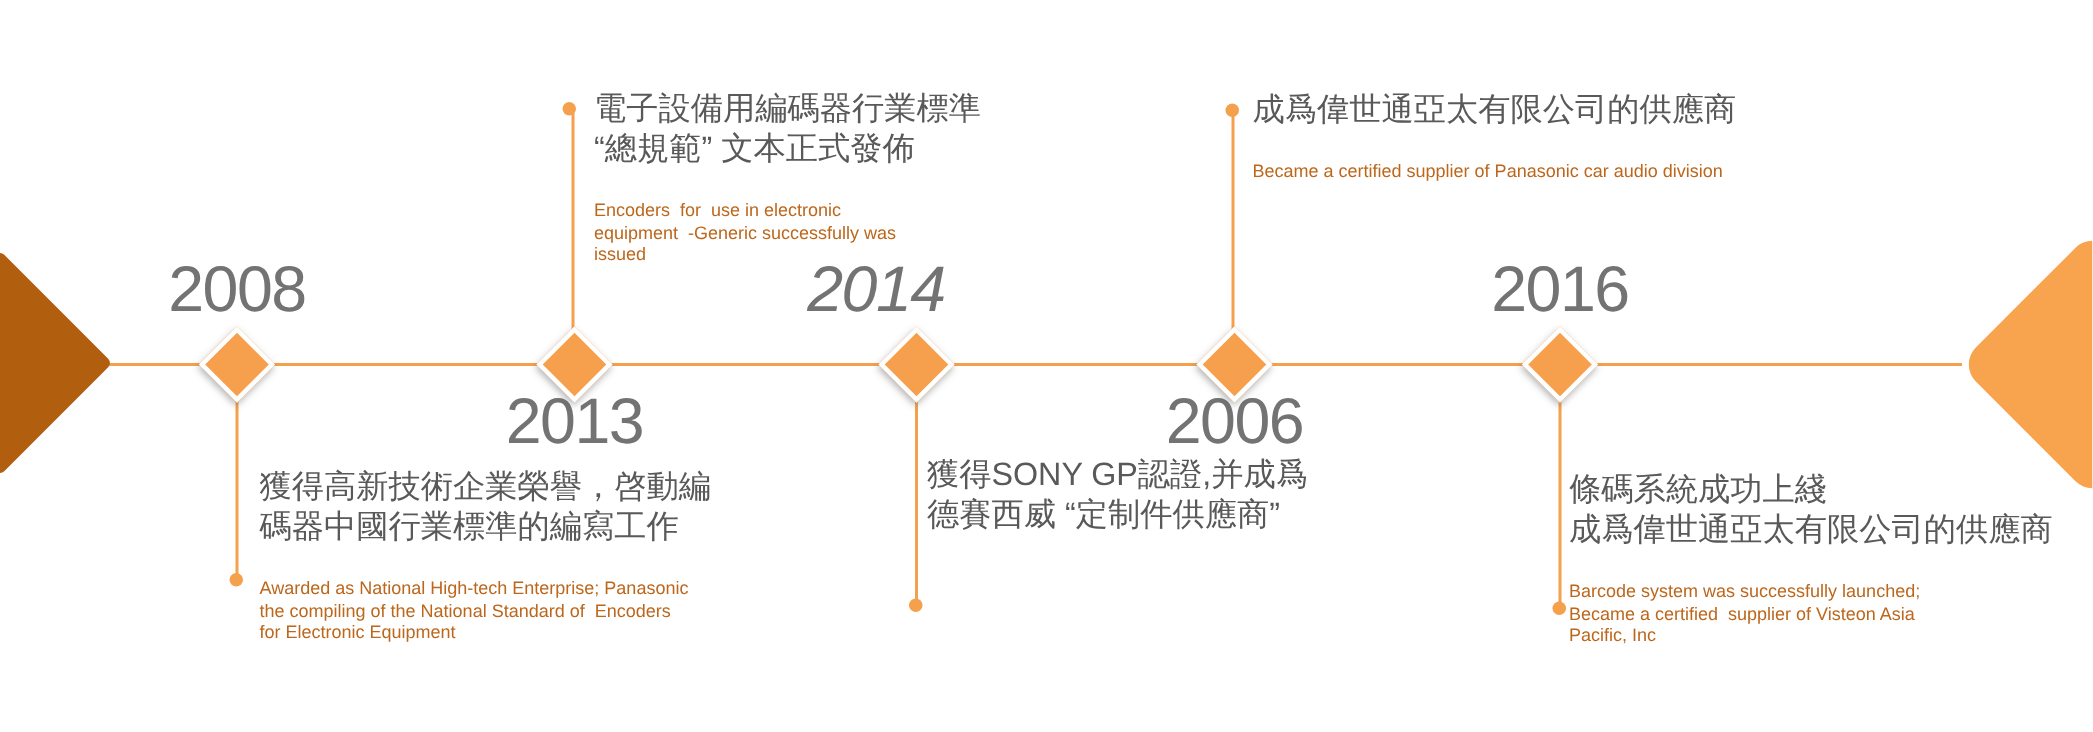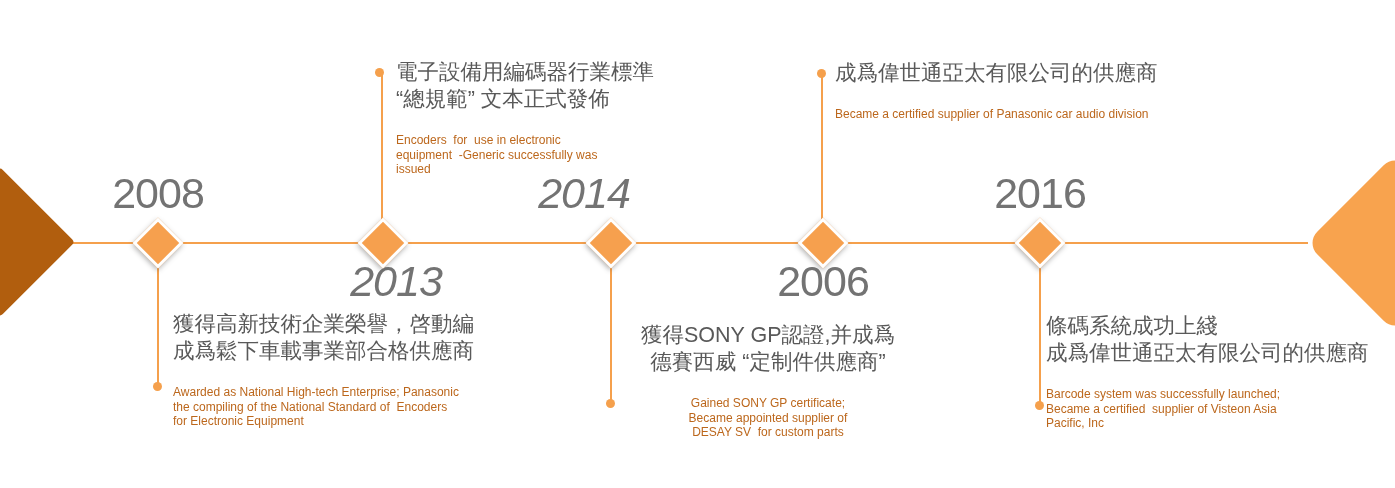--- a/index.html
+++ b/index.html
@@ -90,48 +90,45 @@
 
   <div class="edge-arrow left"></div>
   <div class="edge-arrow right"></div>
 
   <div class="year" style="left:78px; top:172px;">2008</div>
   <div class="v-line" style="left:157px; top:243px; height:141px;"></div>
   <div class="dot" style="left:153px; top:382px;"></div>
   <div class="diamond" style="left:140px; top:225px;"></div>
   <div class="event" style="left:173px; top:311px; width:390px;">
     <div class="zh">獲得高新技術企業榮譽，啓動編
-成爲鬆下車載事業部合格供應商</div>
+碼器中國行業標準的編寫工作</div>
     <div class="en">Awarded as National High-tech Enterprise; Panasonic
 the compiling of the National Standard of  Encoders
 for Electronic Equipment</div>
   </div>
 
-  <div class="year" style="left:316px; top:260px;font-style:italic;">2013</div>
+  <div class="year" style="left:303px; top:260px;">2013</div>
   <div class="v-line" style="left:381px; top:75px; height:168px;"></div>
   <div class="dot" style="left:375px; top:68px;"></div>
   <div class="diamond" style="left:365px; top:225px;"></div>
   <div class="event" style="left:396px; top:59px; width:310px;">
     <div class="zh">電子設備用編碼器行業標準
 “總規範” 文本正式發佈</div>
     <div class="en">Encoders  for  use in electronic
 equipment  -Generic successfully was
 issued</div>
   </div>
 
   <div class="year" style="left:504px; top:172px;font-style:italic;">2014</div>
   <div class="v-line" style="left:610px; top:243px; height:158px;"></div>
   <div class="dot" style="left:606px; top:399px;"></div>
   <div class="diamond" style="left:593px; top:225px;"></div>
-  <div class="event" style="left:618px; top:322px; width:300px;text-align:center;">
+  <div class="event" style="left:618px; top:303px; width:300px;">
     <div class="zh">獲得SONY GP認證,并成爲
 德賽西威 “定制件供應商”</div>
-    <div class="en">Gained SONY GP certificate;
-Became appointed supplier of
-DESAY SV  for custom parts</div>
   </div>
 
   <div class="year" style="left:743px; top:260px;">2006</div>
   <div class="v-line" style="left:821px; top:76px; height:167px;"></div>
   <div class="dot" style="left:817px; top:69px;"></div>
   <div class="diamond" style="left:805px; top:225px;"></div>
   <div class="event" style="left:835px; top:60px; width:470px;">
     <div class="zh">成爲偉世通亞太有限公司的供應商</div>
     <div class="en">Became a certified supplier of Panasonic car audio division</div>
   </div>

